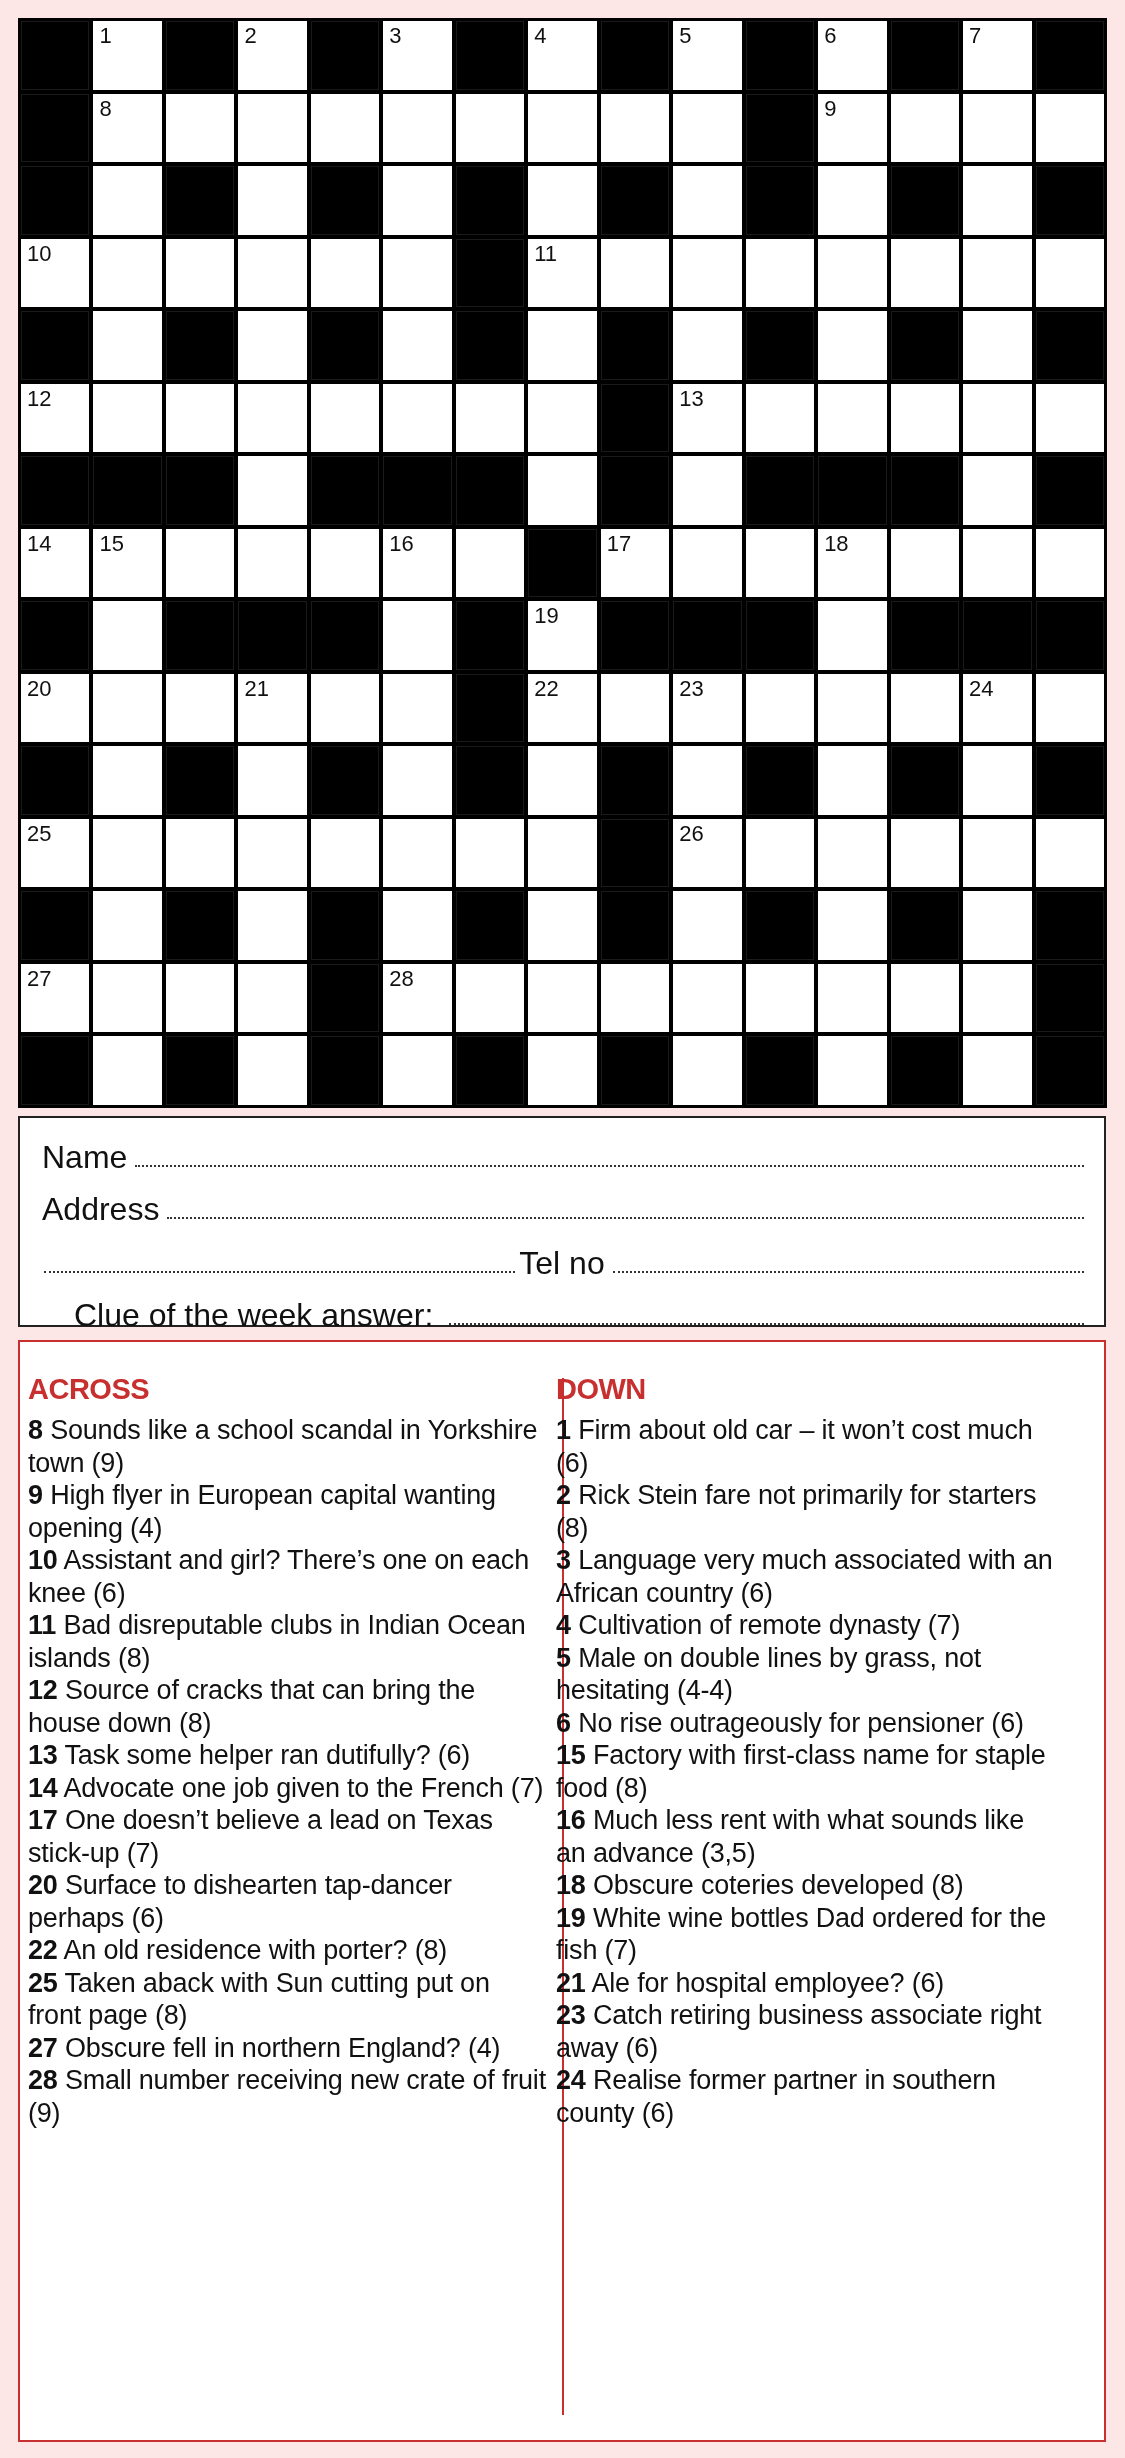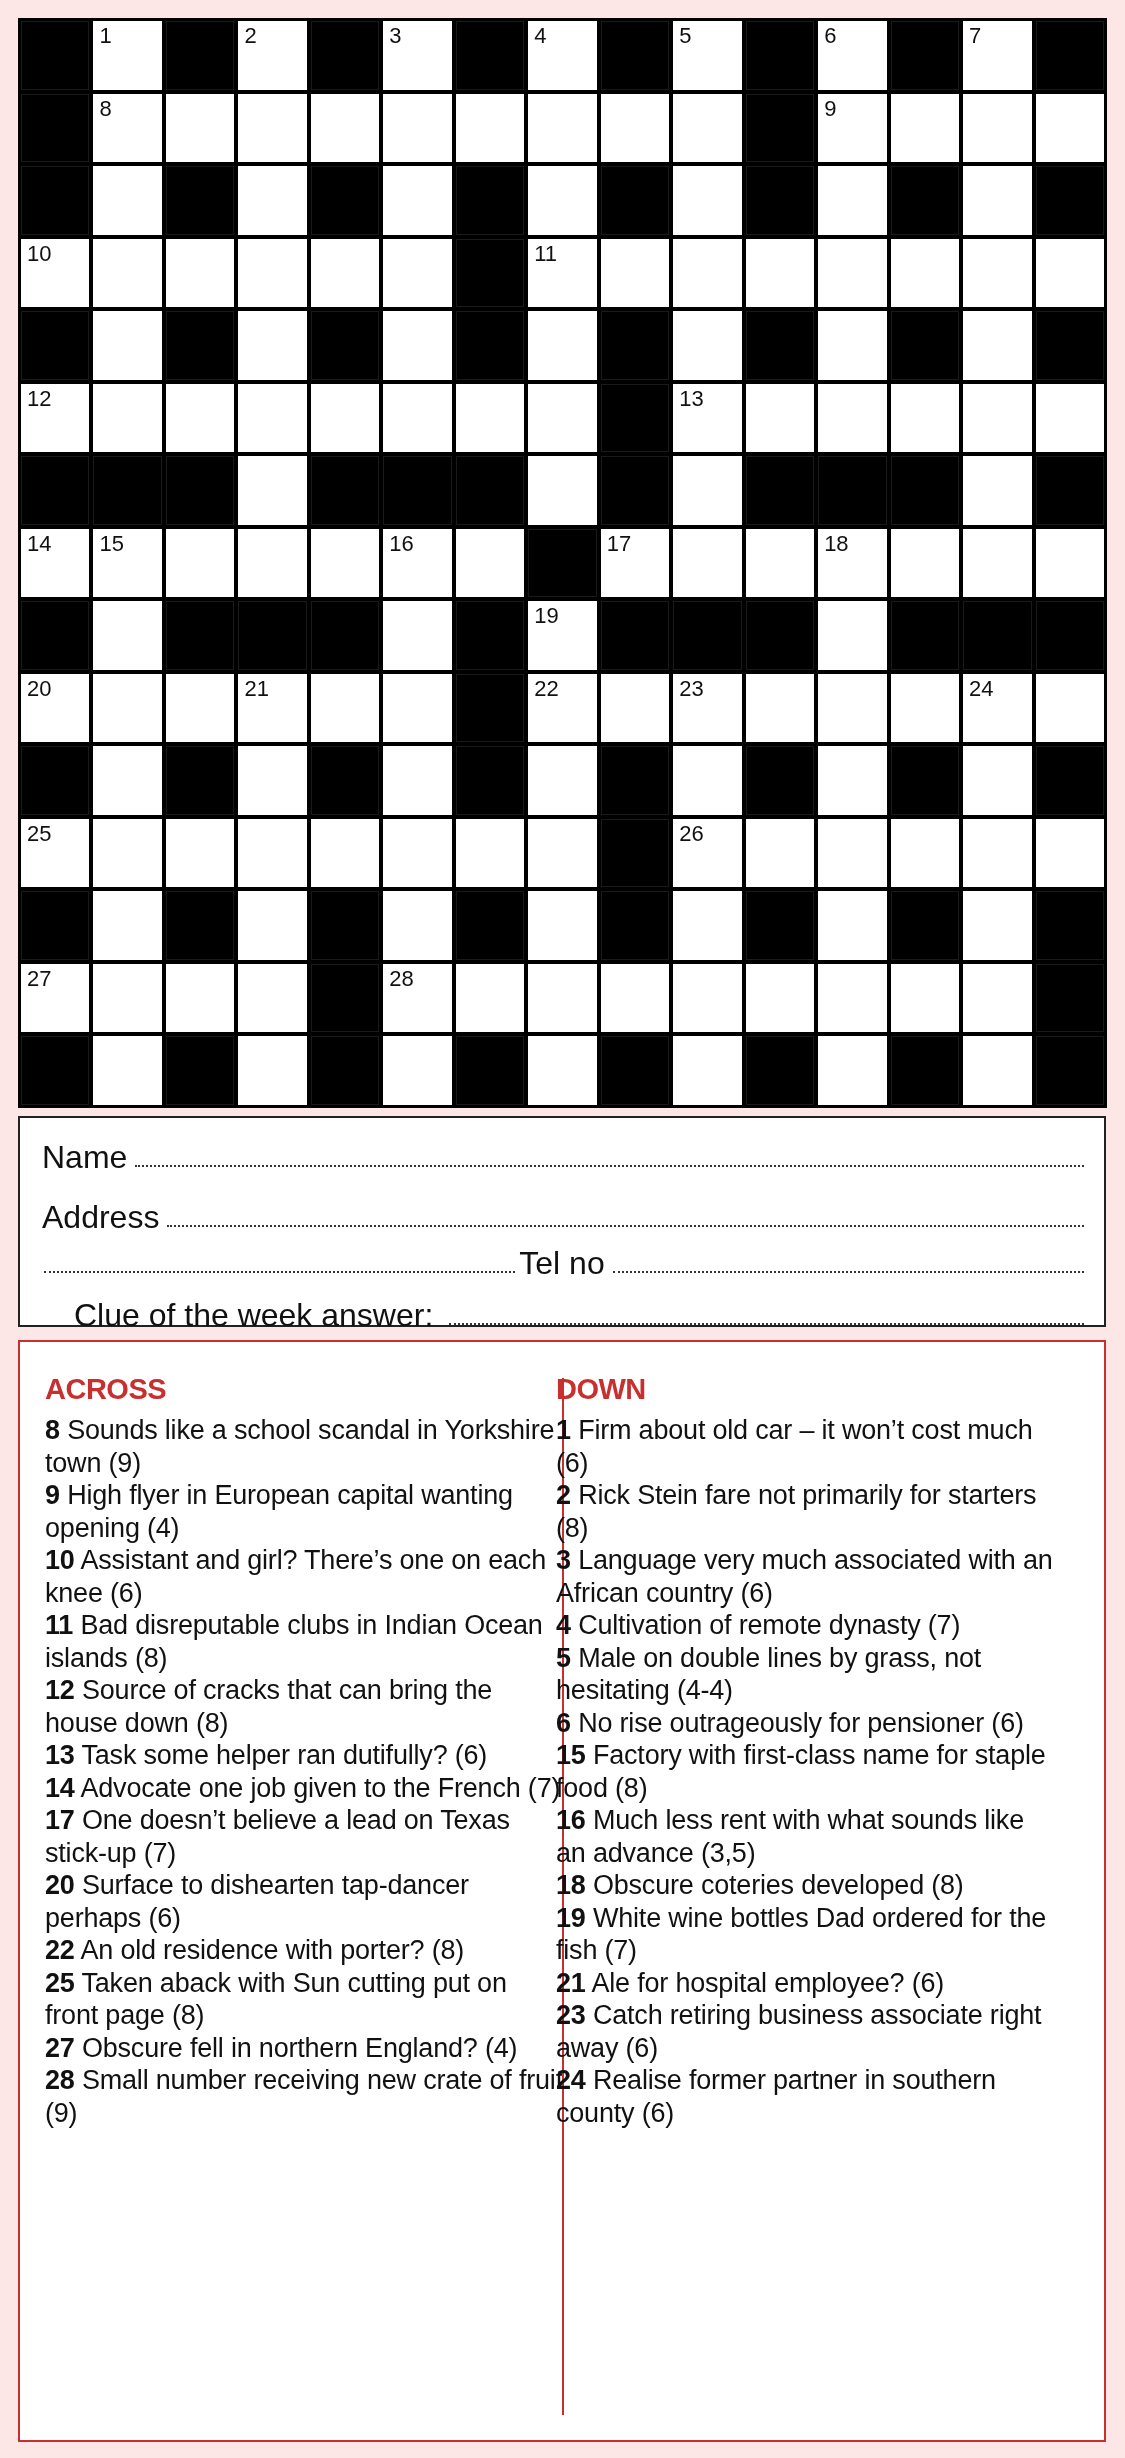--- a/index.html
+++ b/index.html
@@ -23,21 +23,21 @@
     background:#fff; border:2px solid #222; box-sizing:border-box;
   }
   .form-row { position:absolute; left:22px; right:20px; display:flex; align-items:flex-end; font-size:32px; line-height:30px; }
   .form-row .label { white-space:nowrap; padding-right:8px; }
   .dots { flex:1; border-bottom:2px dotted #333; height:0; margin-bottom:5px; }
   #clues {
     position:absolute; left:18px; top:1340px; width:1088px; height:1102px;
     background:#fff; border:2px solid #c8302f; box-sizing:border-box;
   }
   .col { position:absolute; top:30px; }
-  .col.left { left:25px; width:520px; }
+  .col.left { left:8px; width:520px; }
   .col.right { left:536px; width:500px; }
   .divider { position:absolute; left:542px; top:36px; width:2px; height:1037px; background:#c8302f; }
   .heading { color:#c8302f; font-weight:bold; font-size:29px; line-height:34px; margin-bottom:8px; letter-spacing:-0.5px; }
   .clue { font-size:27px; line-height:32.5px; letter-spacing:-0.2px; }
   .clue .cn { font-weight:bold; }
 </style>
 </head>
 <body>
 
 <div id="grid">
@@ -322,21 +322,21 @@
     <div class="cell black"></div>
     <div class="cell"></div>
     <div class="cell black"></div>
   </div>
 
 <div id="form">
   <div class="form-row" style="top:24px;">
     <span class="label">Name</span>
     <span class="dots"></span>
   </div>
-  <div class="form-row" style="top:84px;">
+  <div class="form-row" style="top:76px;">
     <span class="label">Address</span>
     <span class="dots"></span>
   </div>
   <div class="form-row" style="top:130px;left:24px;">
     <span class="dots" style="margin-right:4px;"></span>
     <span class="label">Tel no</span>
     <span class="dots"></span>
   </div>
   <div class="form-row" style="top:182px;margin-left:32px;">
     <span class="label" style="padding-right:16px;">Clue of the week answer:</span>

